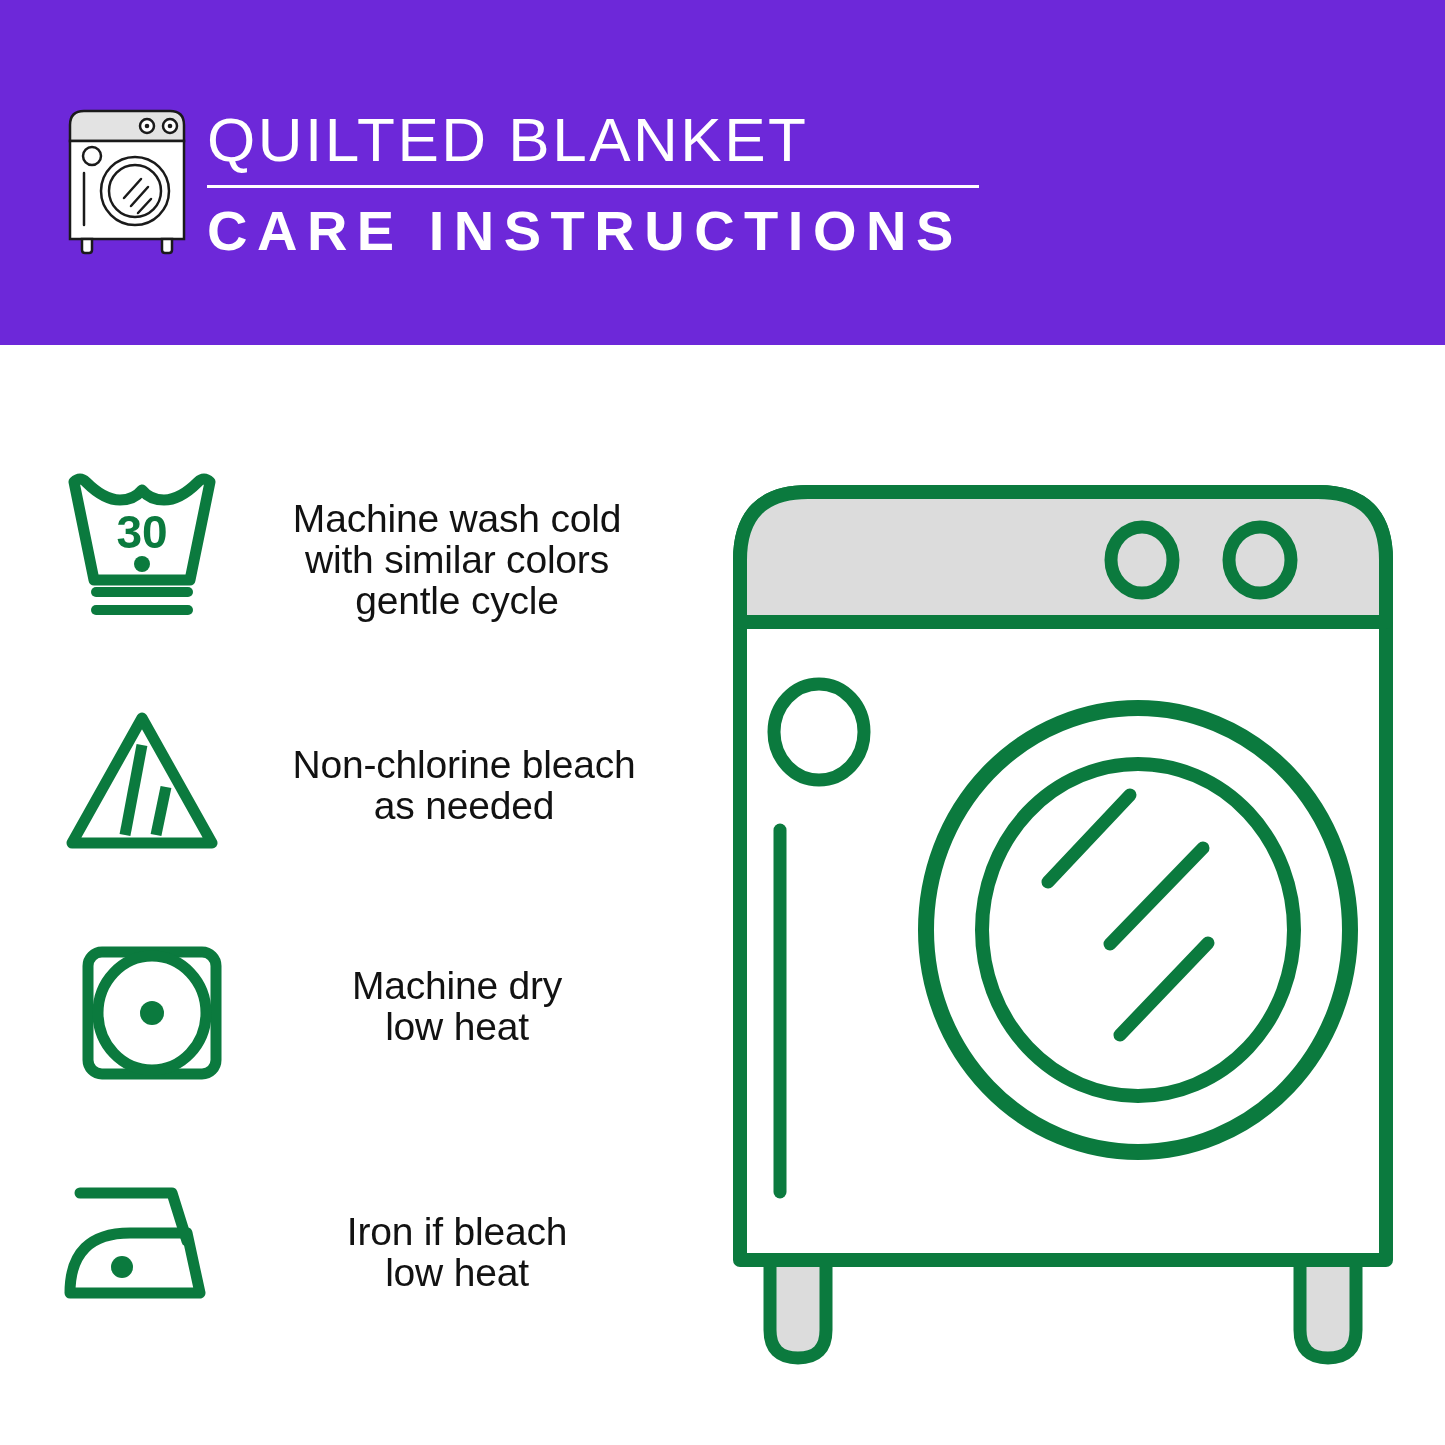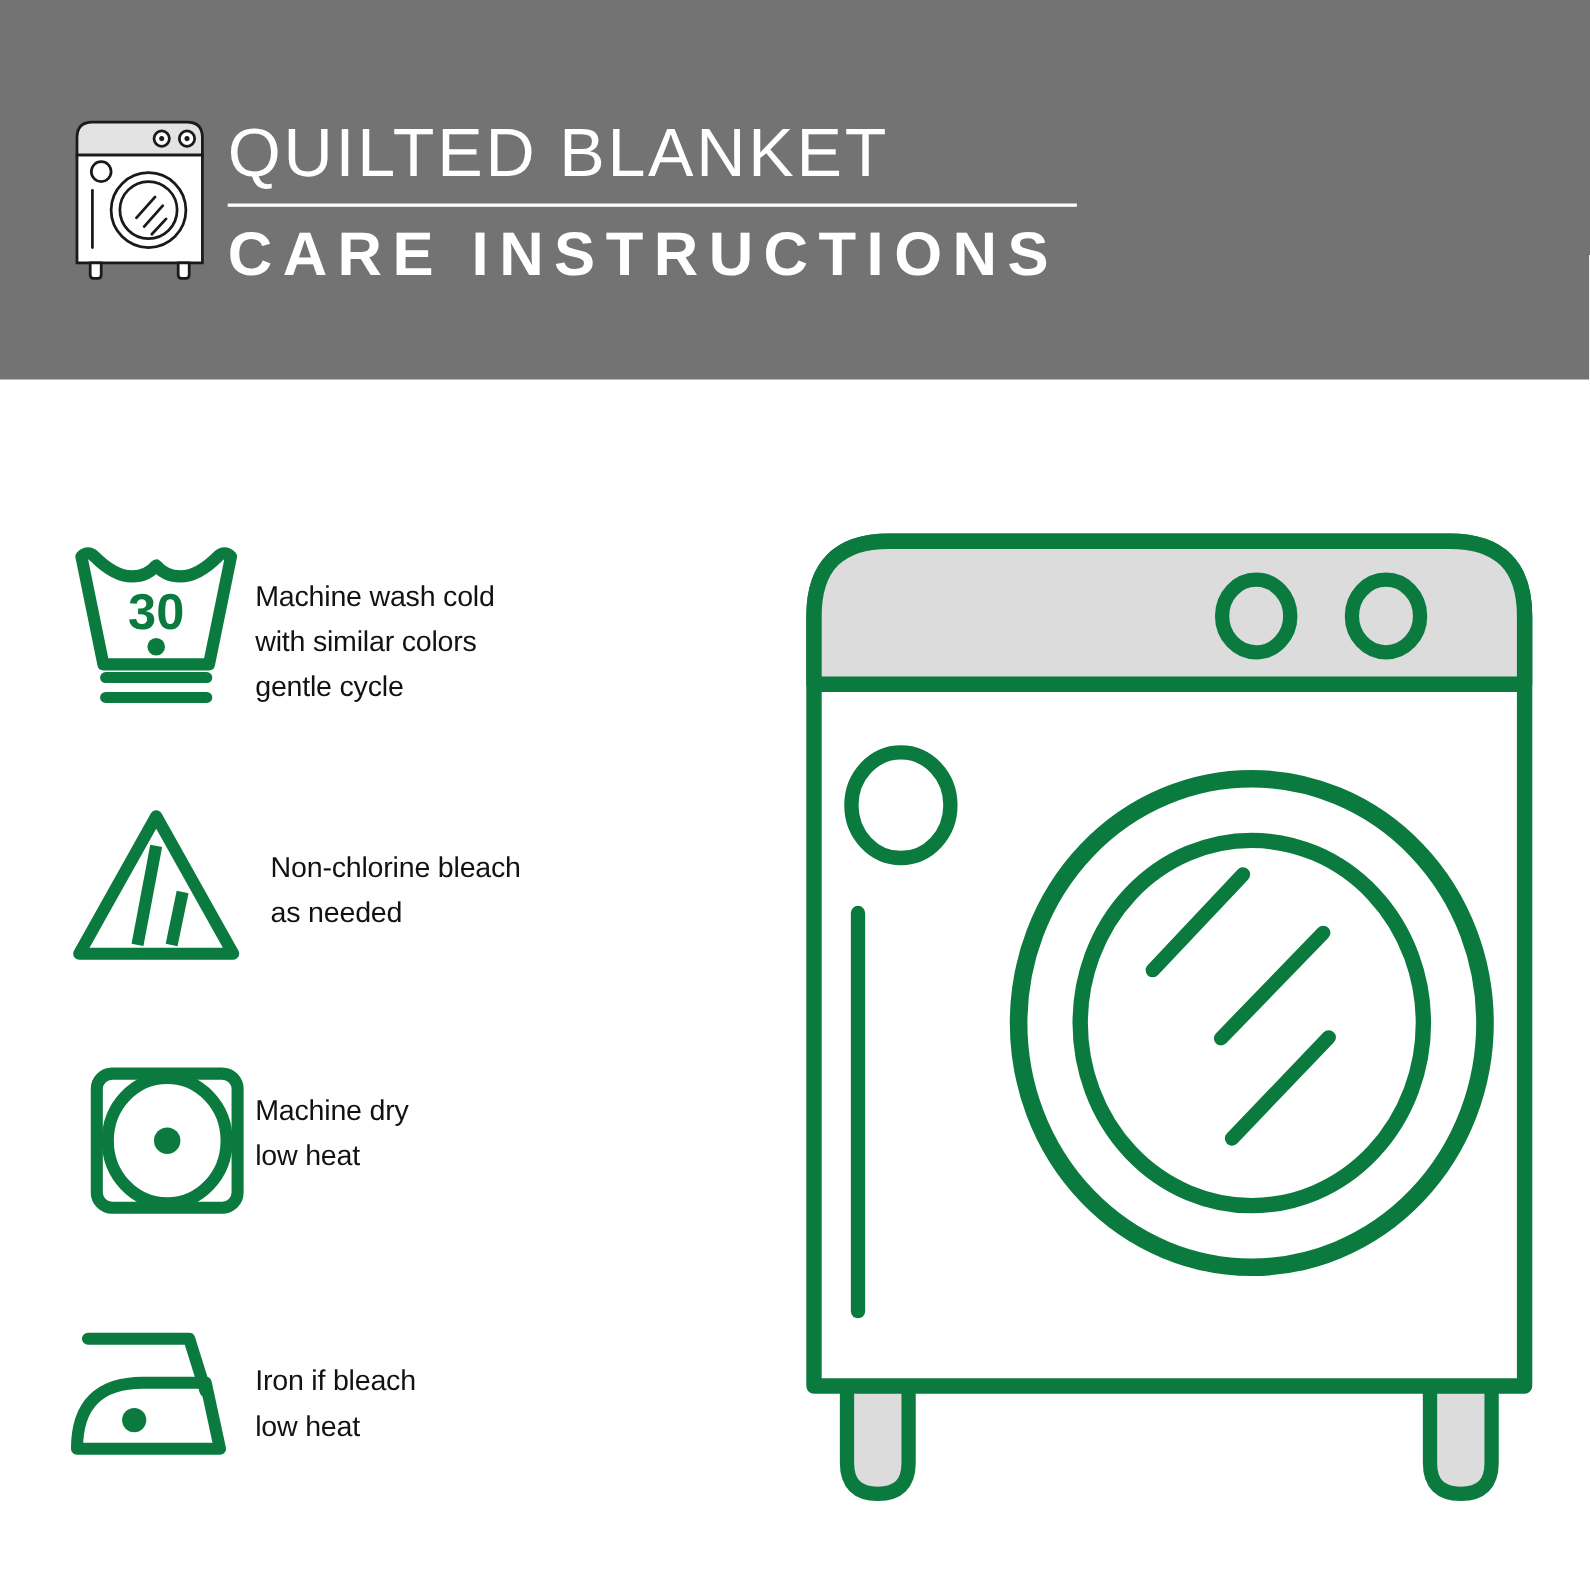--- a/index.html
+++ b/index.html
@@ -18,21 +18,21 @@
     overflow: hidden;
   }
 
   
   .header-band {
     position: absolute;
     left: 0;
     top: 0;
     width: 1445px;
     height: 345px;
-    background: #737373;
+    background: #6d28d9;
   }
   .header-logo {
     position: absolute;
     left: 62px;
     top: 103px;
     width: 130px;
     height: 152px;
   }
   .header-text-block {
     position: absolute;
@@ -63,21 +63,21 @@
     font-weight: 700;
     letter-spacing: 9.5px;
     line-height: 68px;
     white-space: nowrap;
   }
 
   
   .instructions {
     position: absolute;
     left: 62px;
-    top: 492px;
+    top: 468px;
     width: 620px;
   }
   .instr-row {
     position: relative;
     display: flex;
     align-items: flex-start;
     height: 235px;
   }
   .instr-row:last-child {
     height: auto;
@@ -87,25 +87,26 @@
     width: 170px;
     height: 160px;
     display: flex;
     align-items: flex-start;
     justify-content: flex-start;
   }
   .instr-text {
     flex: 1 1 auto;
     color: #121212;
     font-family: "Liberation Sans", sans-serif;
-    font-size: 26px;
+    font-size: 39px;
     font-weight: 400;
     line-height: 41px;
     letter-spacing: -0.2px;
     white-space: pre-line;
+    text-align: center;
   }
   .row-wash .instr-text  { padding-top: 30px; }
   .row-bleach .instr-text{ padding-top: 41px; margin-left: 14px; }
   .row-dry .instr-text   { padding-top: 27px; }
   .row-iron .instr-text  { padding-top: 38px; }
 
   .row-bleach .instr-icon { padding-top: 6px; }
   .row-dry .instr-icon    { padding-top: 2px; }
   .row-iron .instr-icon   { padding-top: 8px; }
 

